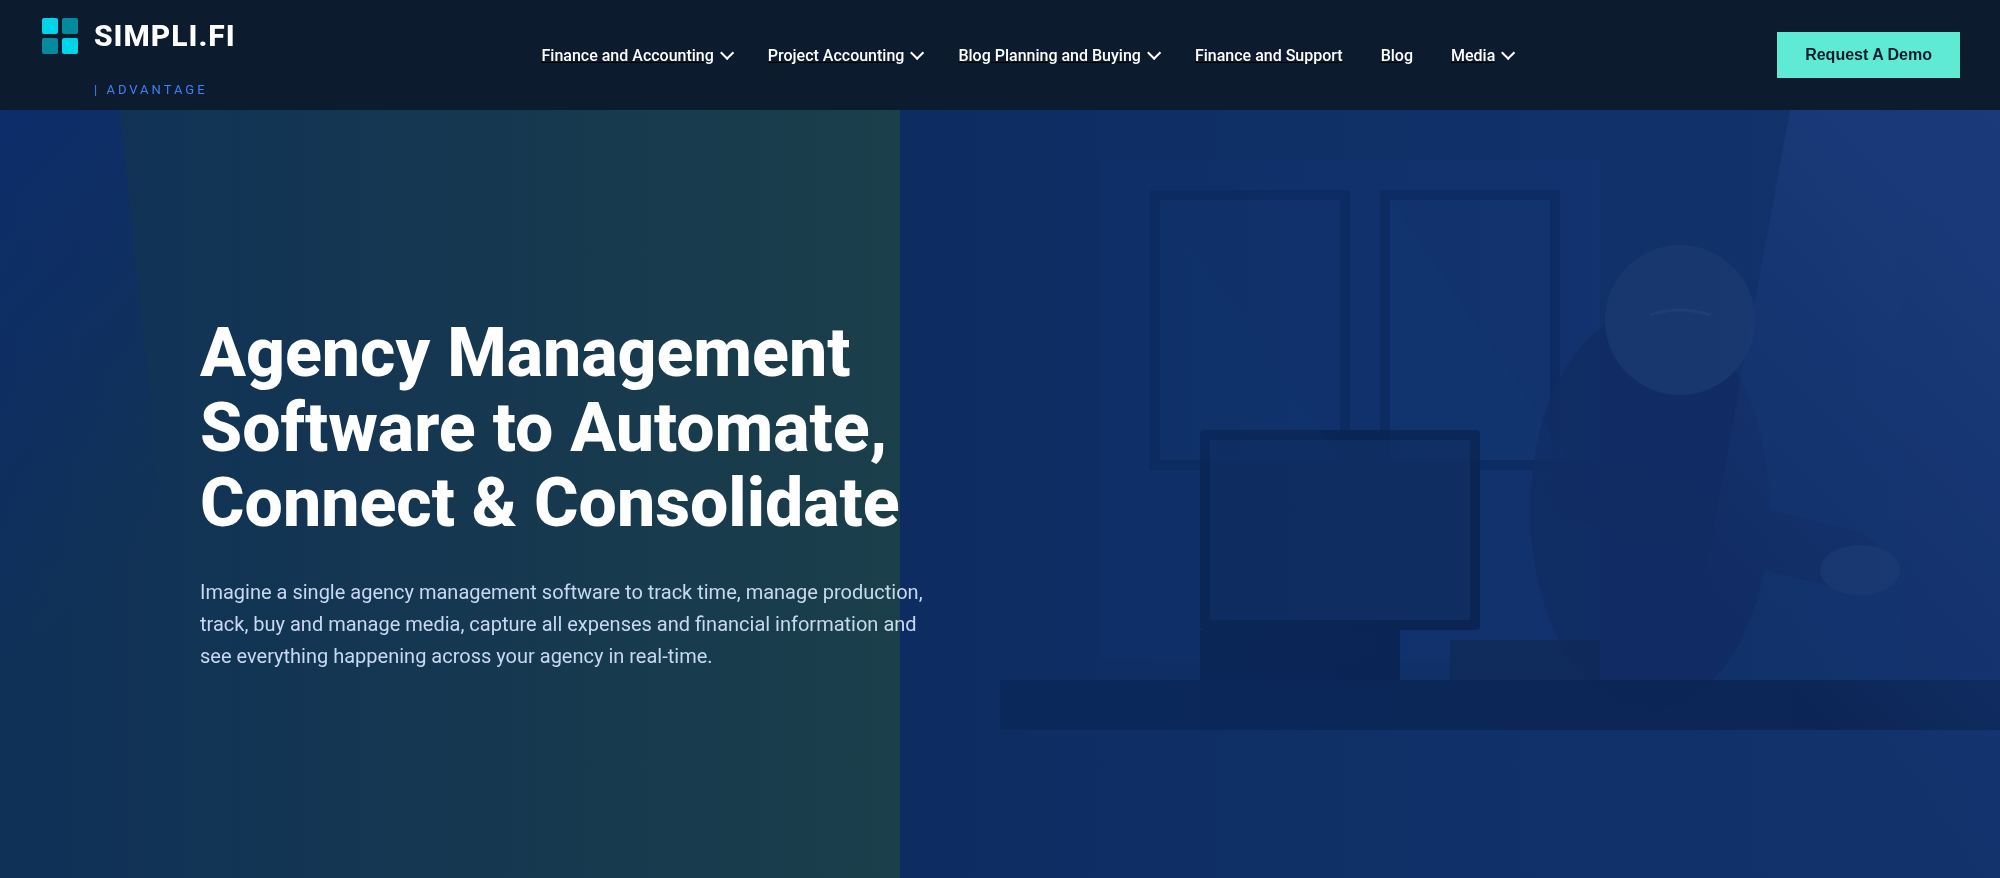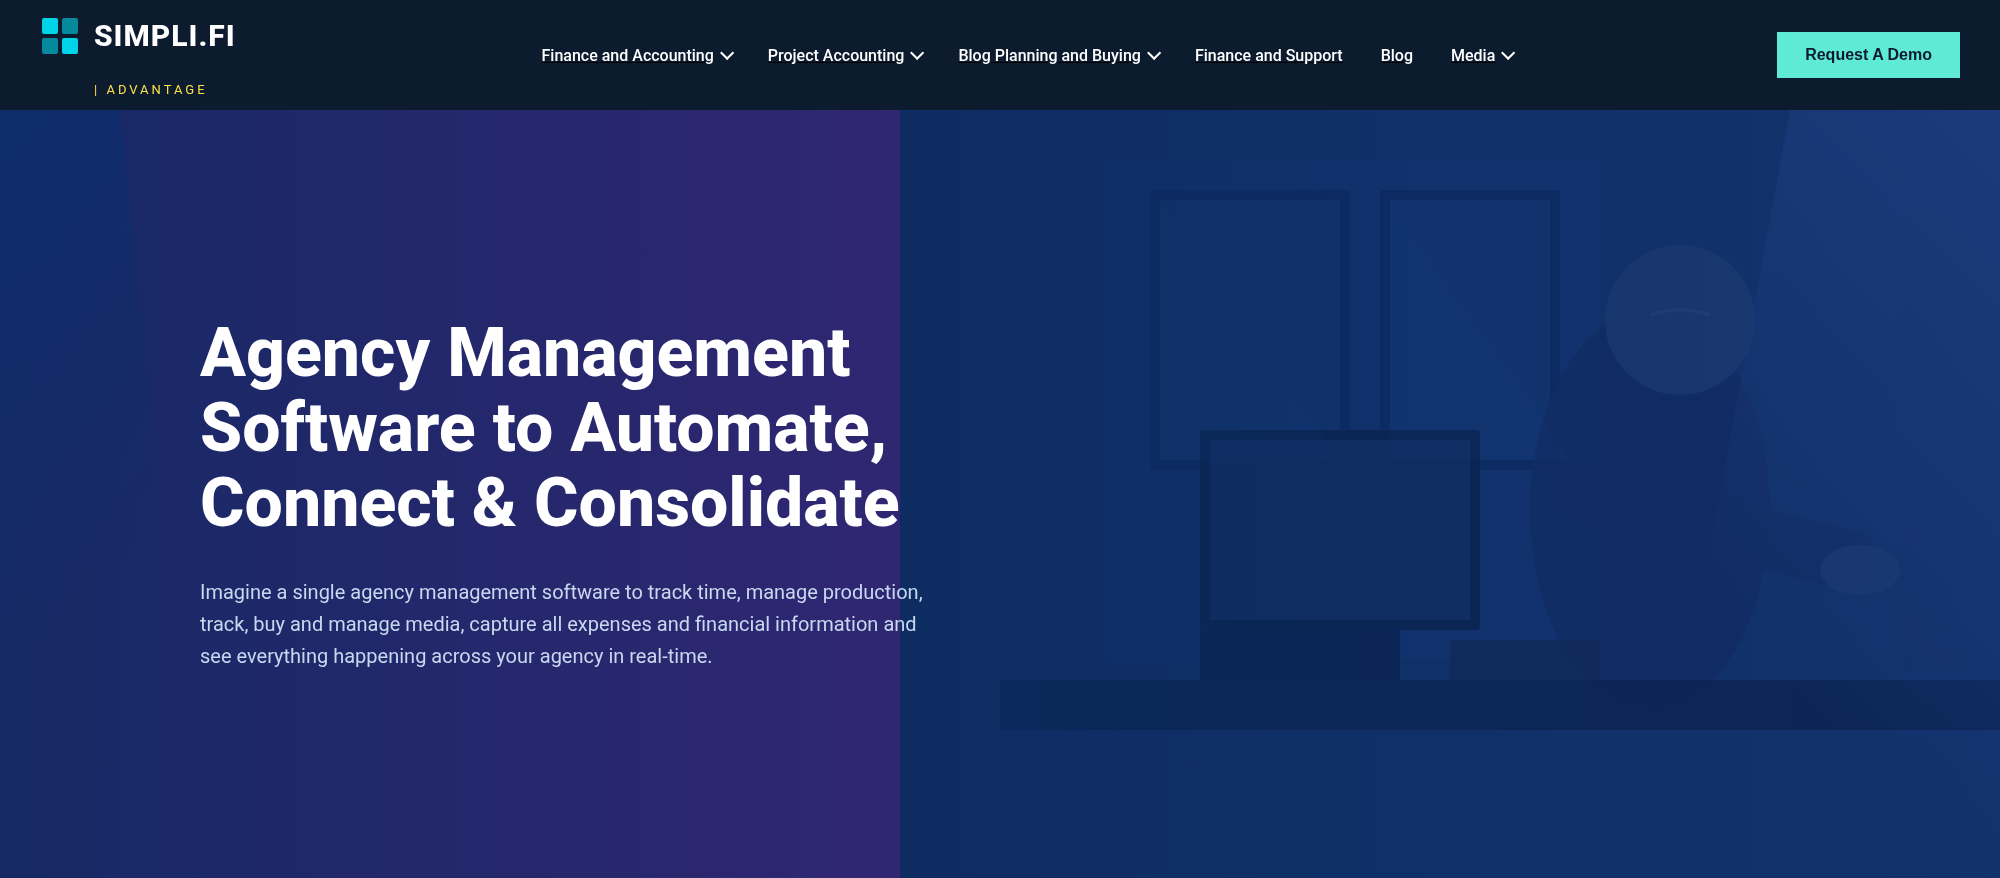--- a/index.html
+++ b/index.html
@@ -47,21 +47,21 @@
     }
 
     .logo-text {
       color: #ffffff;
       font-size: 30px;
       font-weight: 800;
       letter-spacing: 1px;
     }
 
     .logo-sub {
-      color: #fde047;
+      color: #3b82f6;
       font-size: 13px;
       font-weight: 400;
       letter-spacing: 3px;
       margin-left: 54px;
       margin-top: 12px;
     }
 
     .nav-links {
       display: flex;
       align-items: center;
@@ -104,21 +104,21 @@
       margin-left: 20px;
       flex-shrink: 0;
     }
 
     
     .hero {
       position: relative;
       width: 100%;
       height: 768px;
       overflow: hidden;
-      background-color: #a21caf;
+      background-color: #4d7c0f;
     }
 
     .hero-bg {
       position: absolute;
       inset: 0;
       background: 
         linear-gradient(
           to right,
           rgba(10, 42, 94, 0.92) 0%,
           rgba(10, 42, 94, 0.75) 45%,

